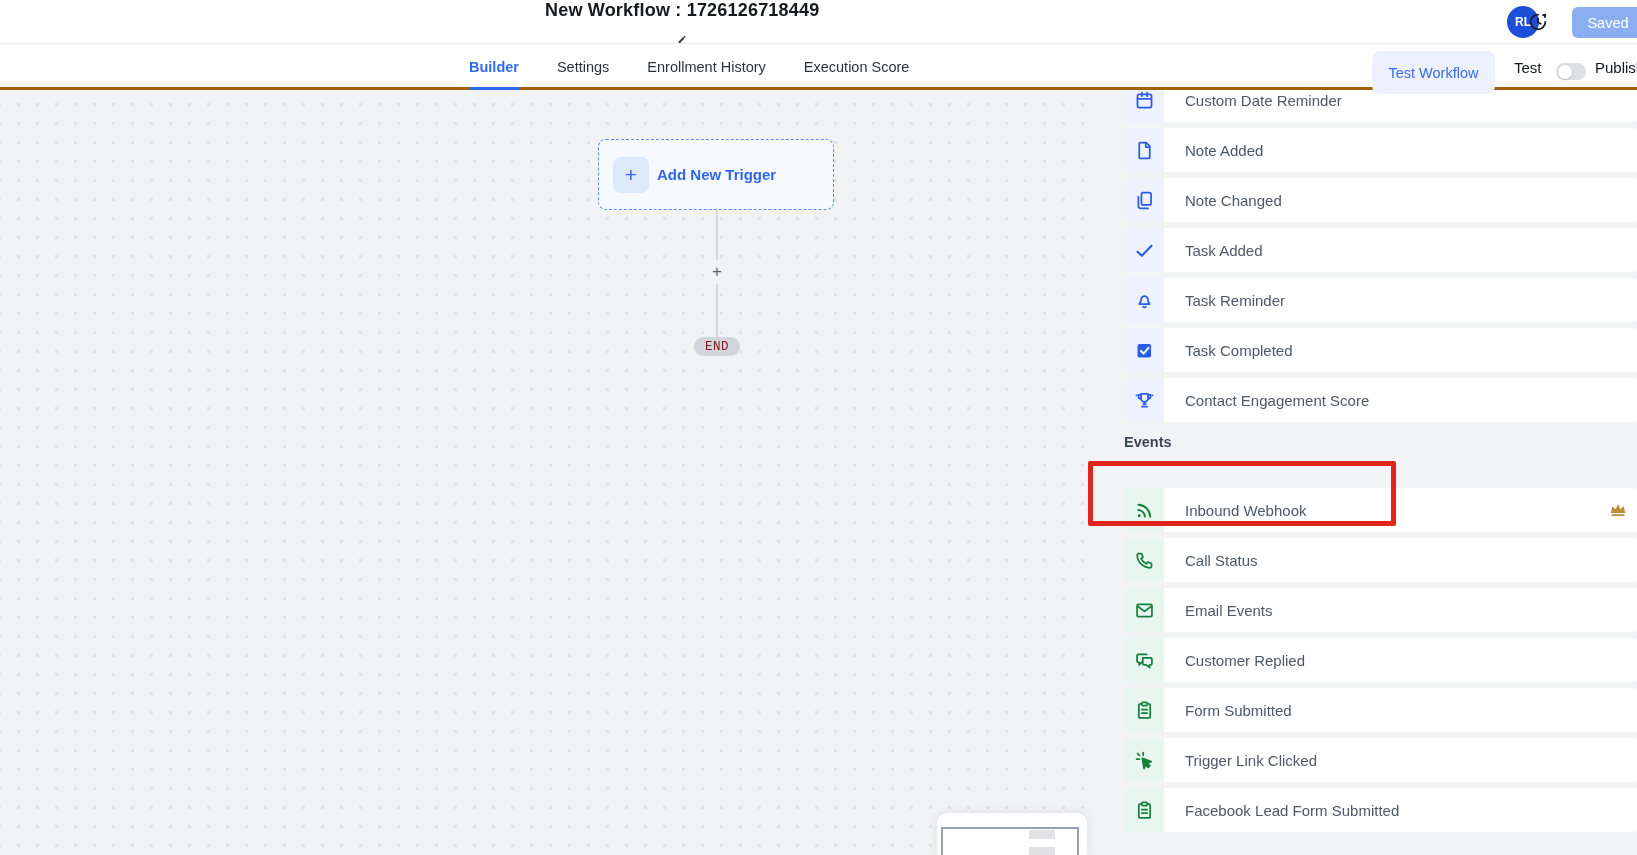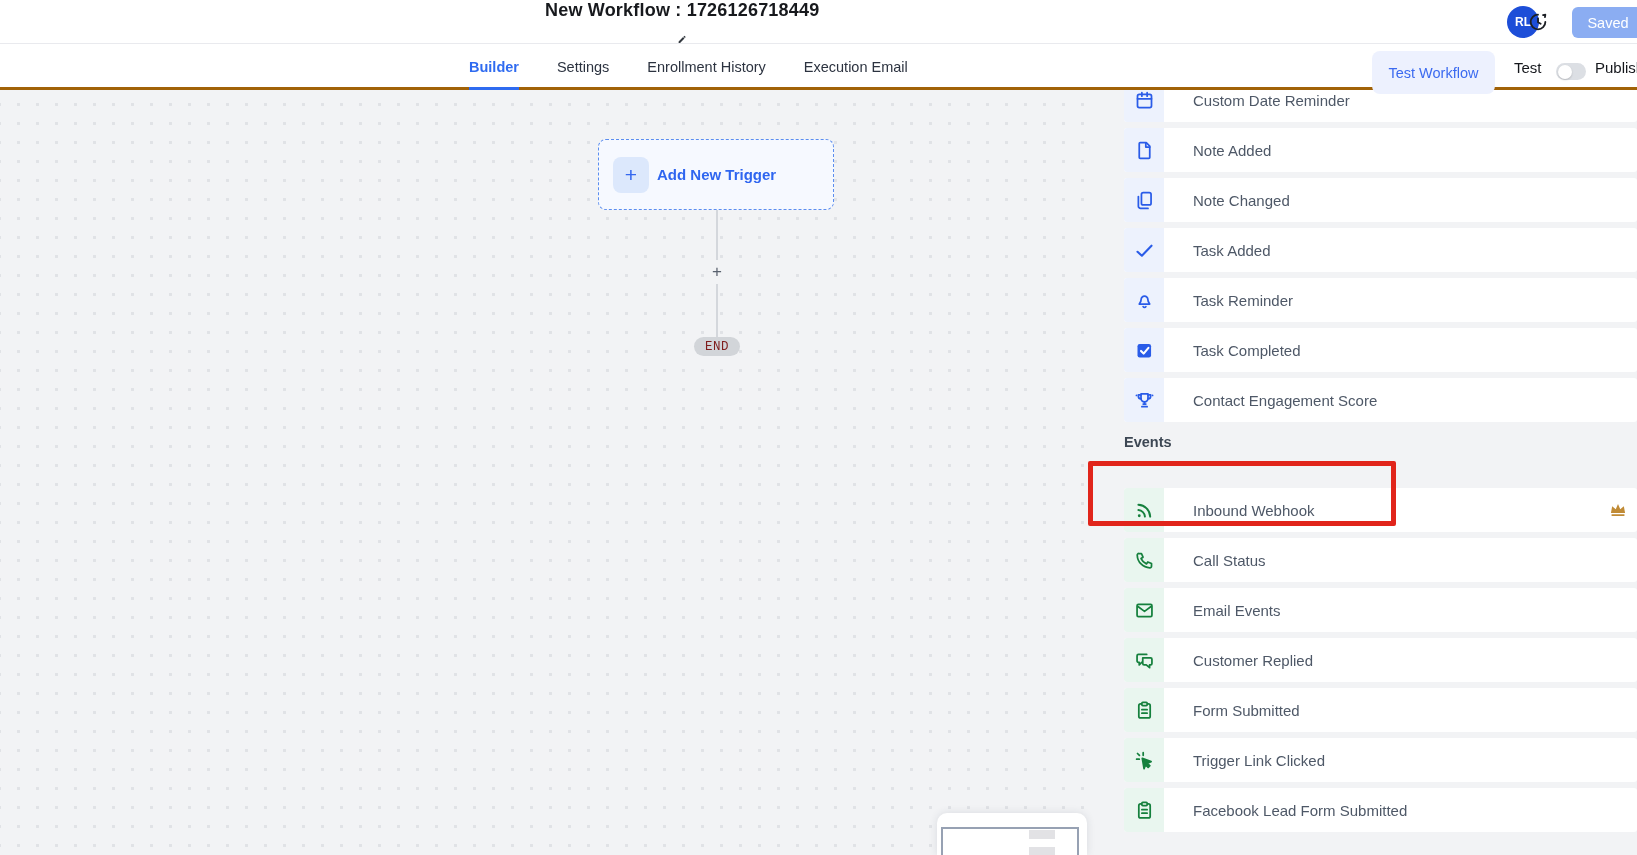--- a/index.html
+++ b/index.html
@@ -62,21 +62,21 @@
 
   
   .sidebar { position:absolute; left:1100px; top:90px; width:537px; height:765px; background:#f2f3f5;
     overflow:hidden; z-index:10; }
   .trigger-list { margin-top:-12px; padding-left:24px; }
   .trow { width:513px; height:44px; margin-bottom:6px; background:#fff; border-radius:3px;
     display:flex; align-items:center; cursor:pointer; position:relative; }
   .icon-cell { width:40px; height:44px; display:flex; align-items:center; justify-content:center; border-radius:3px 0 0 3px; }
   .trow.blue .icon-cell { background:#edf2fd; color:#2a5ce8; }
   .trow.green .icon-cell { background:#e9f6ef; color:#15803d; }
-  .trow .row-label { padding-left:29px; font-size:15px; color:#4e5867; }
+  .trow .row-label { padding-left:21px; font-size:15px; color:#4e5867; }
   .section-header { margin:12px 0 38px 0; font-size:14.5px; font-weight:700; color:#3d4754; }
   .row-icon { width:21px; height:21px; }
   .crown { position:absolute; right:9px; top:12px; width:20px; height:20px; color:#c08b36; }
 
   
   .highlight-rect { position:absolute; left:1088px; top:461px; width:308px; height:65px;
     border:5px solid #e1251b; border-radius:2px; z-index:40; pointer-events:none; }
 </style>
 </head>
 <body>
@@ -95,21 +95,21 @@
       <path d="M12 8v4.3l2.9 1.7"></path>
   </svg>
   <button class="saved-btn">Saved</button>
 </div>
 
 <div class="tabbar">
   <div class="tabs">
     <div class="tab active">Builder</div>
     <div class="tab">Settings</div>
     <div class="tab">Enrollment History</div>
-    <div class="tab">Execution Email</div>
+    <div class="tab">Execution Score</div>
   </div>
   <button class="test-btn">Test Workflow</button>
   <div class="draft-label">Test</div>
   <div class="publish-label">Publish</div>
 </div>
 <div class="toggle">
     <div class="knob"></div>
   </div>
 
 <div class="canvas">

